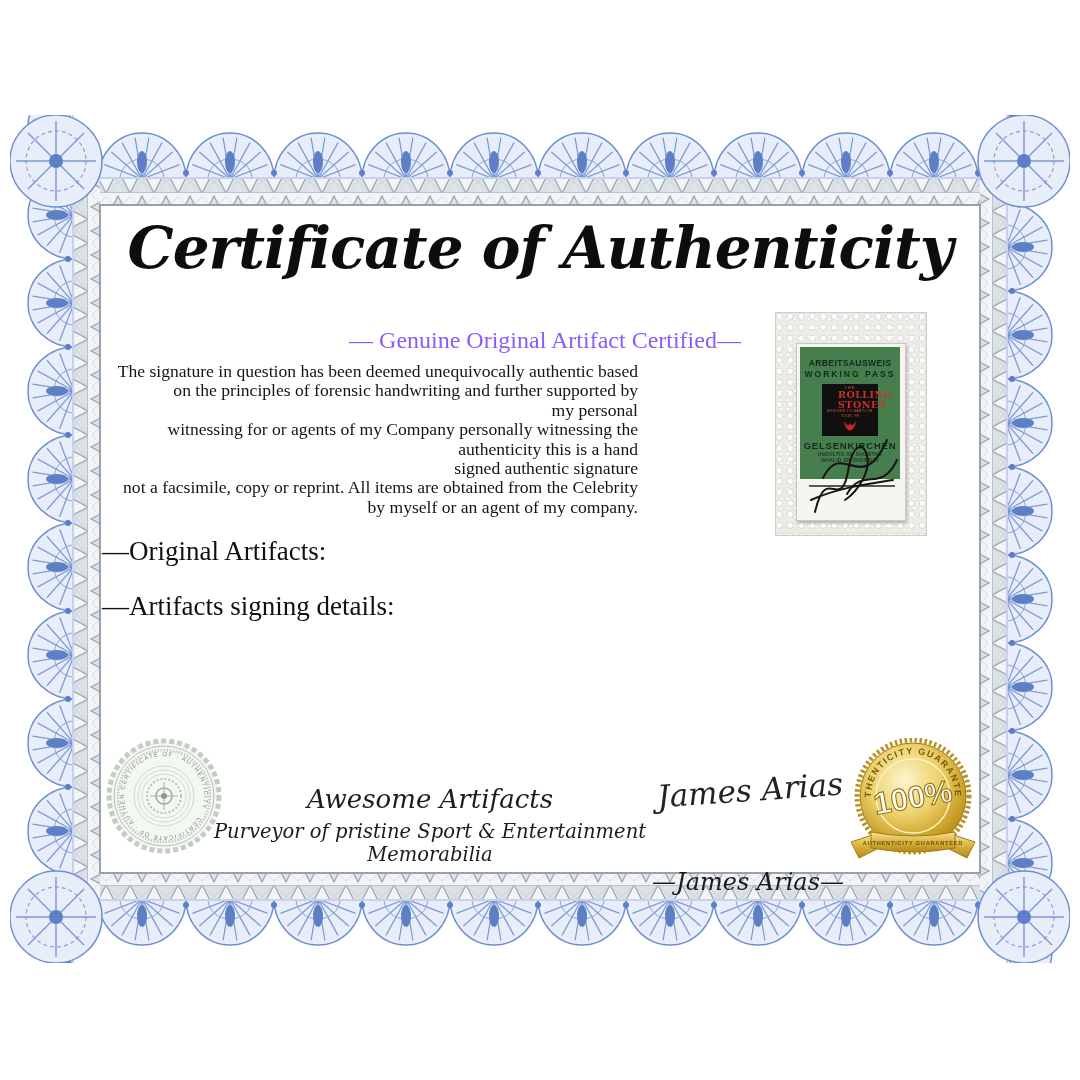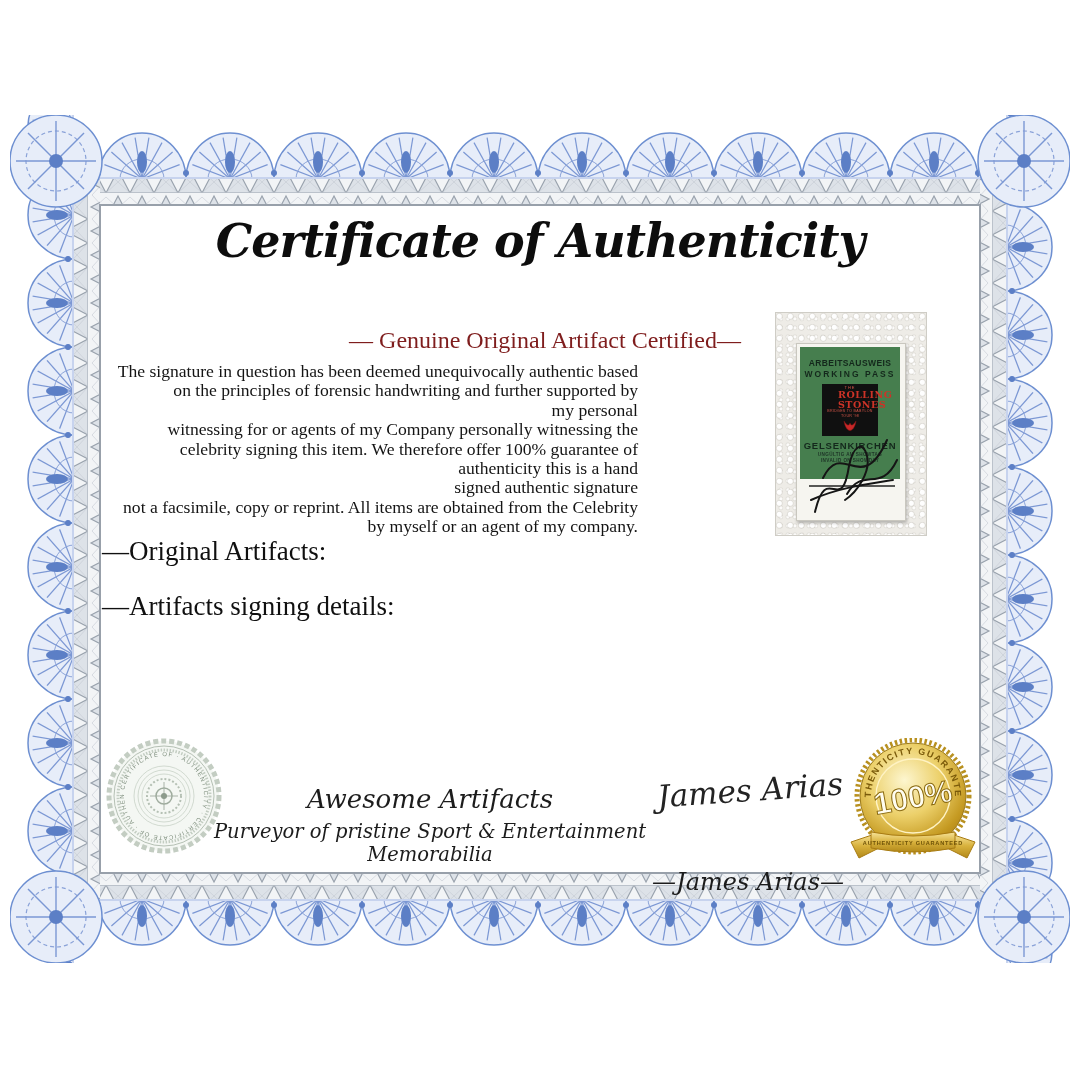--- a/index.html
+++ b/index.html
@@ -7,25 +7,25 @@
     width:1080px;height:1080px;position:relative;background:#ffffff;
     font-family:"Liberation Serif","DejaVu Serif",serif;overflow:hidden;
   }
   .abs{position:absolute;}
   
   #border-svg{left:10px;top:115px;}
   
   .title{
     left:0px;top:214px;width:1080px;text-align:center;
     font-family:"DejaVu Serif",serif;font-style:italic;font-weight:bold;
-    font-size:46px;color:#0d0d0d;letter-spacing:-1px;
+    font-size:58px;color:#0d0d0d;letter-spacing:-1px;
   }
   .subtitle{
     left:280px;top:327px;width:530px;text-align:center;
-    font-size:24px;color:#7f1d1d;
+    font-size:24px;color:#8b5cf6;
   }
   .bodytext{
     left:103px;top:362px;width:535px;text-align:right;
     font-size:17.6px;line-height:19.4px;color:#141414;
   }
   .section{
     font-size:27px;color:#101010;left:102px;text-align:center;
   }
   .sec1{top:536px;}
   .sec2{top:591px;}
@@ -152,21 +152,20 @@
 
 <div class="abs title">Certificate of Authenticity</div>
 
 <div class="abs subtitle">— Genuine Original Artifact Certified—</div>
 
 <div class="abs bodytext">
   <div>The signature in question has been deemed unequivocally authentic based</div>
   <div>on the principles of  forensic handwriting and further supported by</div>
   <div>my personal</div>
   <div>witnessing for or agents of my Company personally witnessing the</div>
-  <div>celebrity signing this item. We therefore offer 100% guarantee of</div>
   <div>authenticity this is a hand</div>
   <div>signed authentic signature</div>
   <div>not a facsimile, copy or reprint. All items are obtained from the Celebrity</div>
   <div>by myself or an agent of my company.</div>
 </div>
 
 <div class="abs section sec1">—Original Artifacts:</div>
 
 <div class="abs section sec2">—Artifacts signing details:</div>
 

